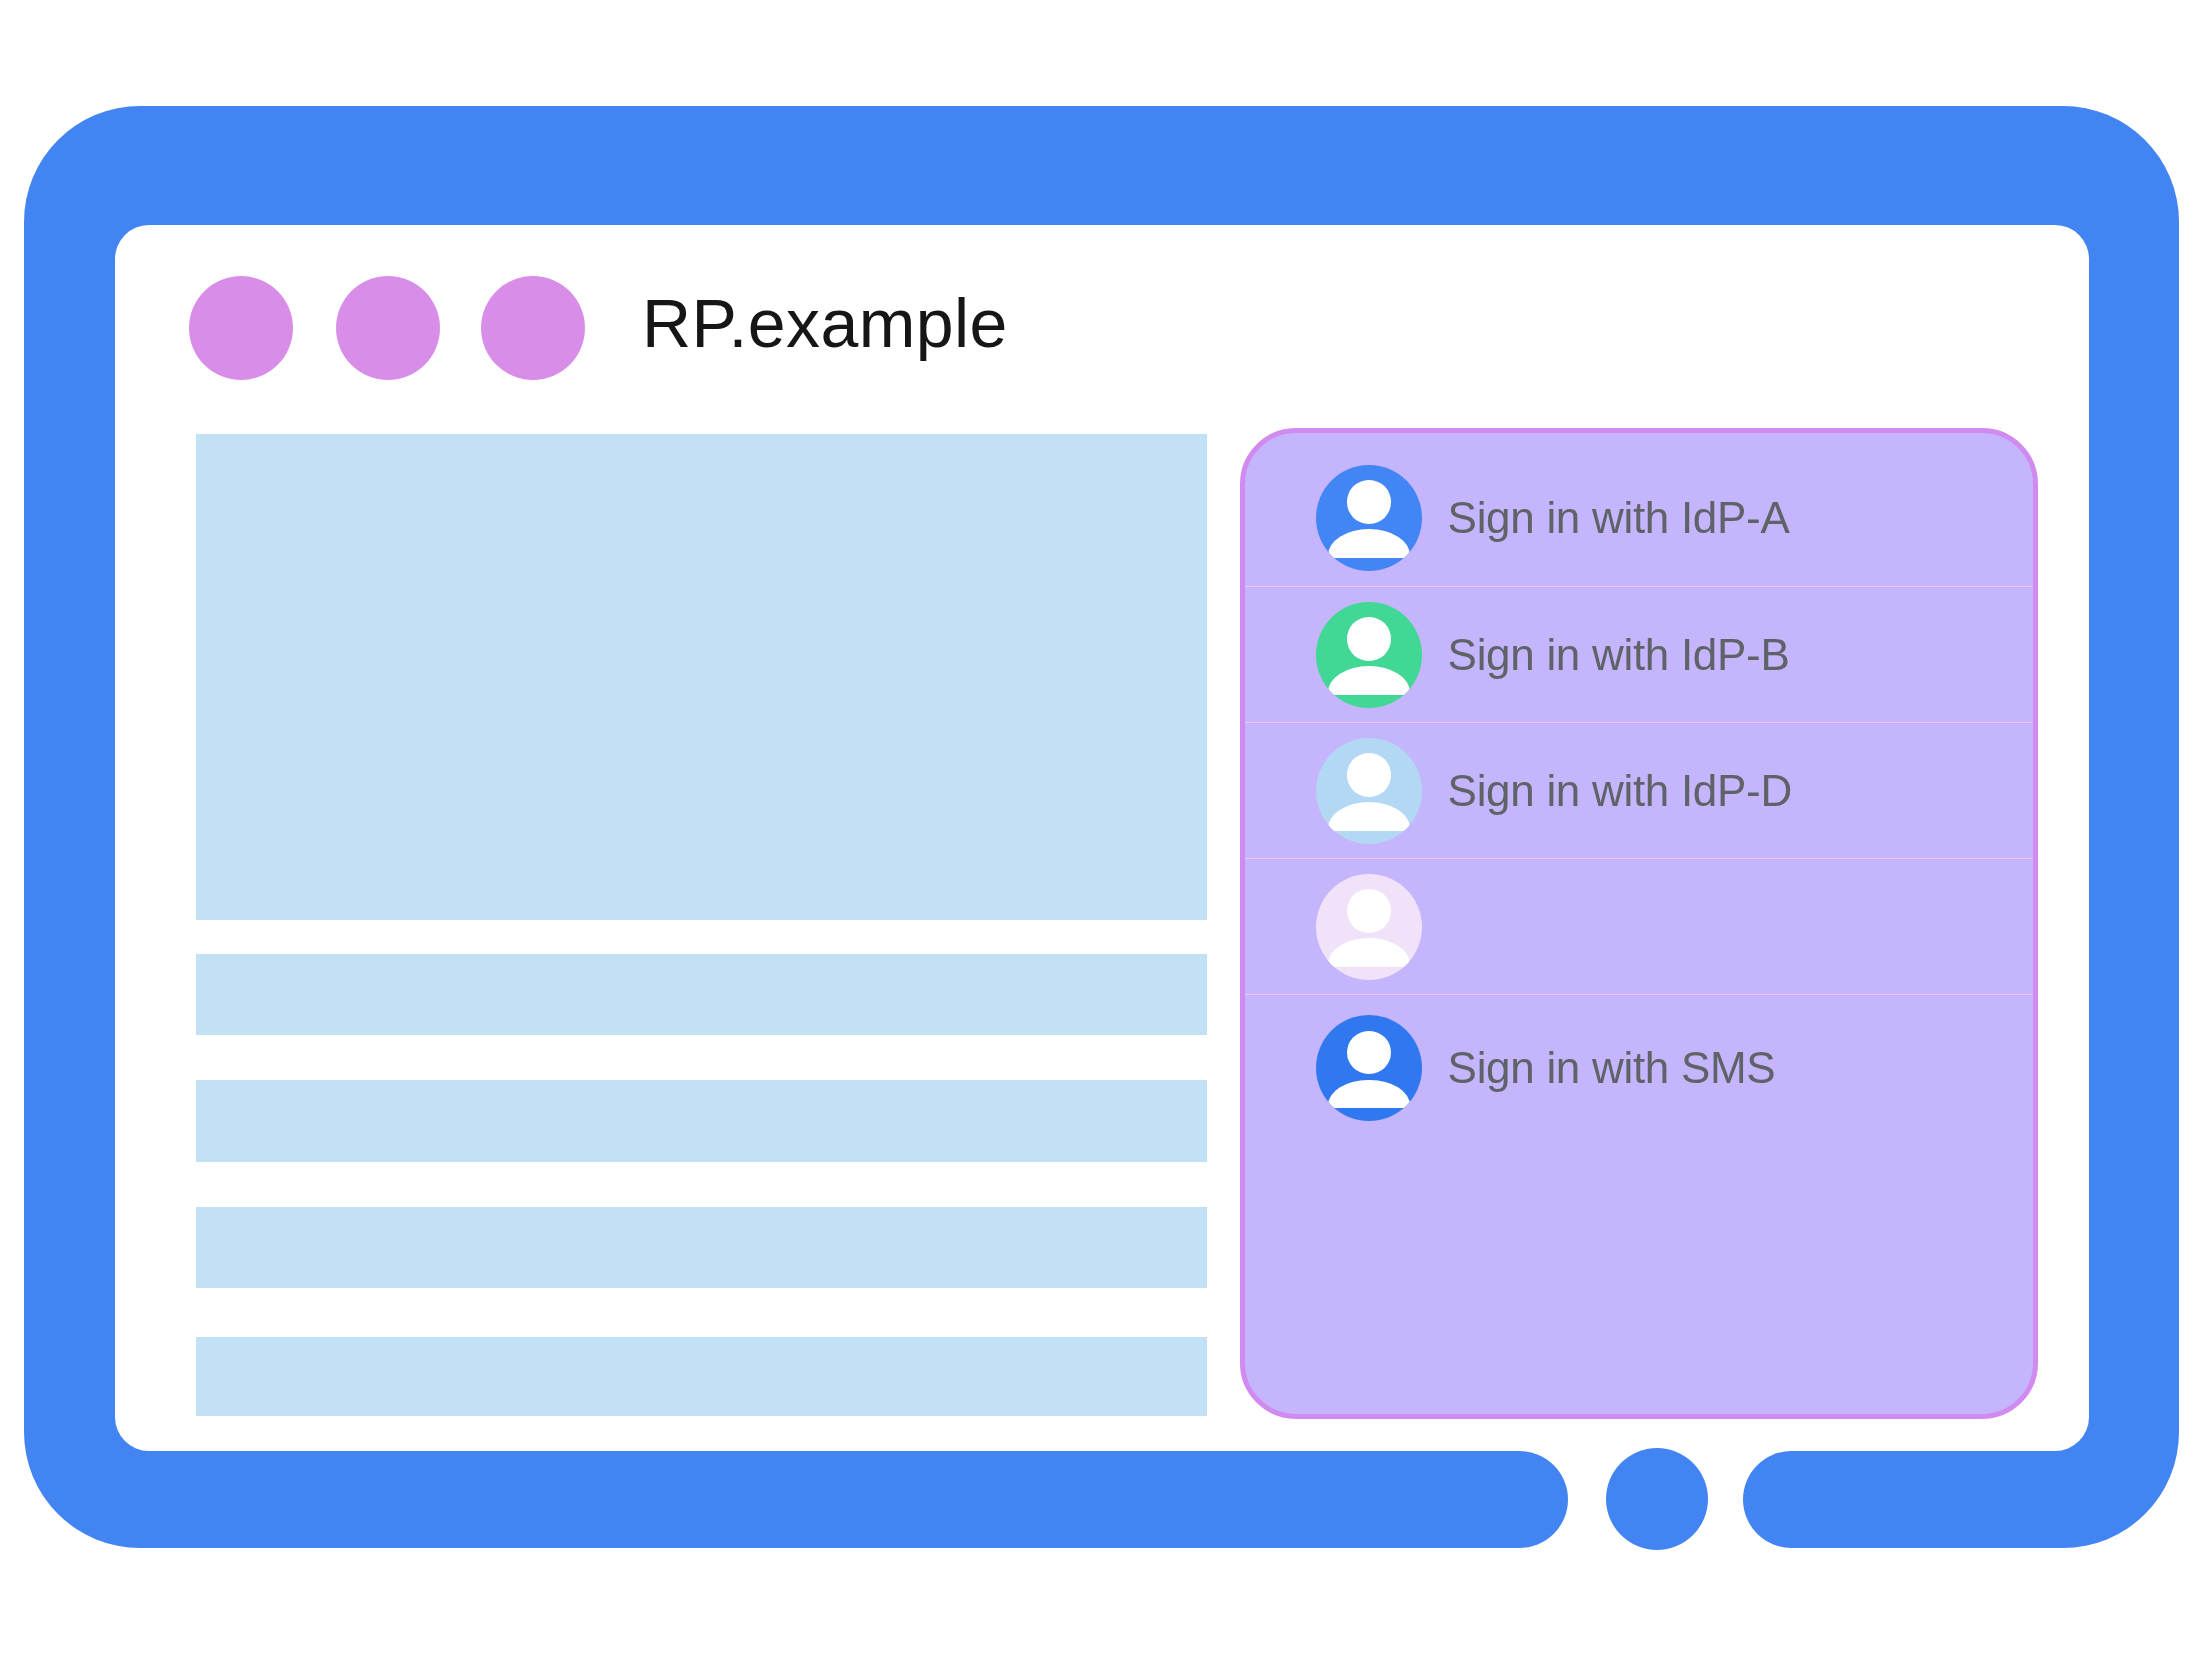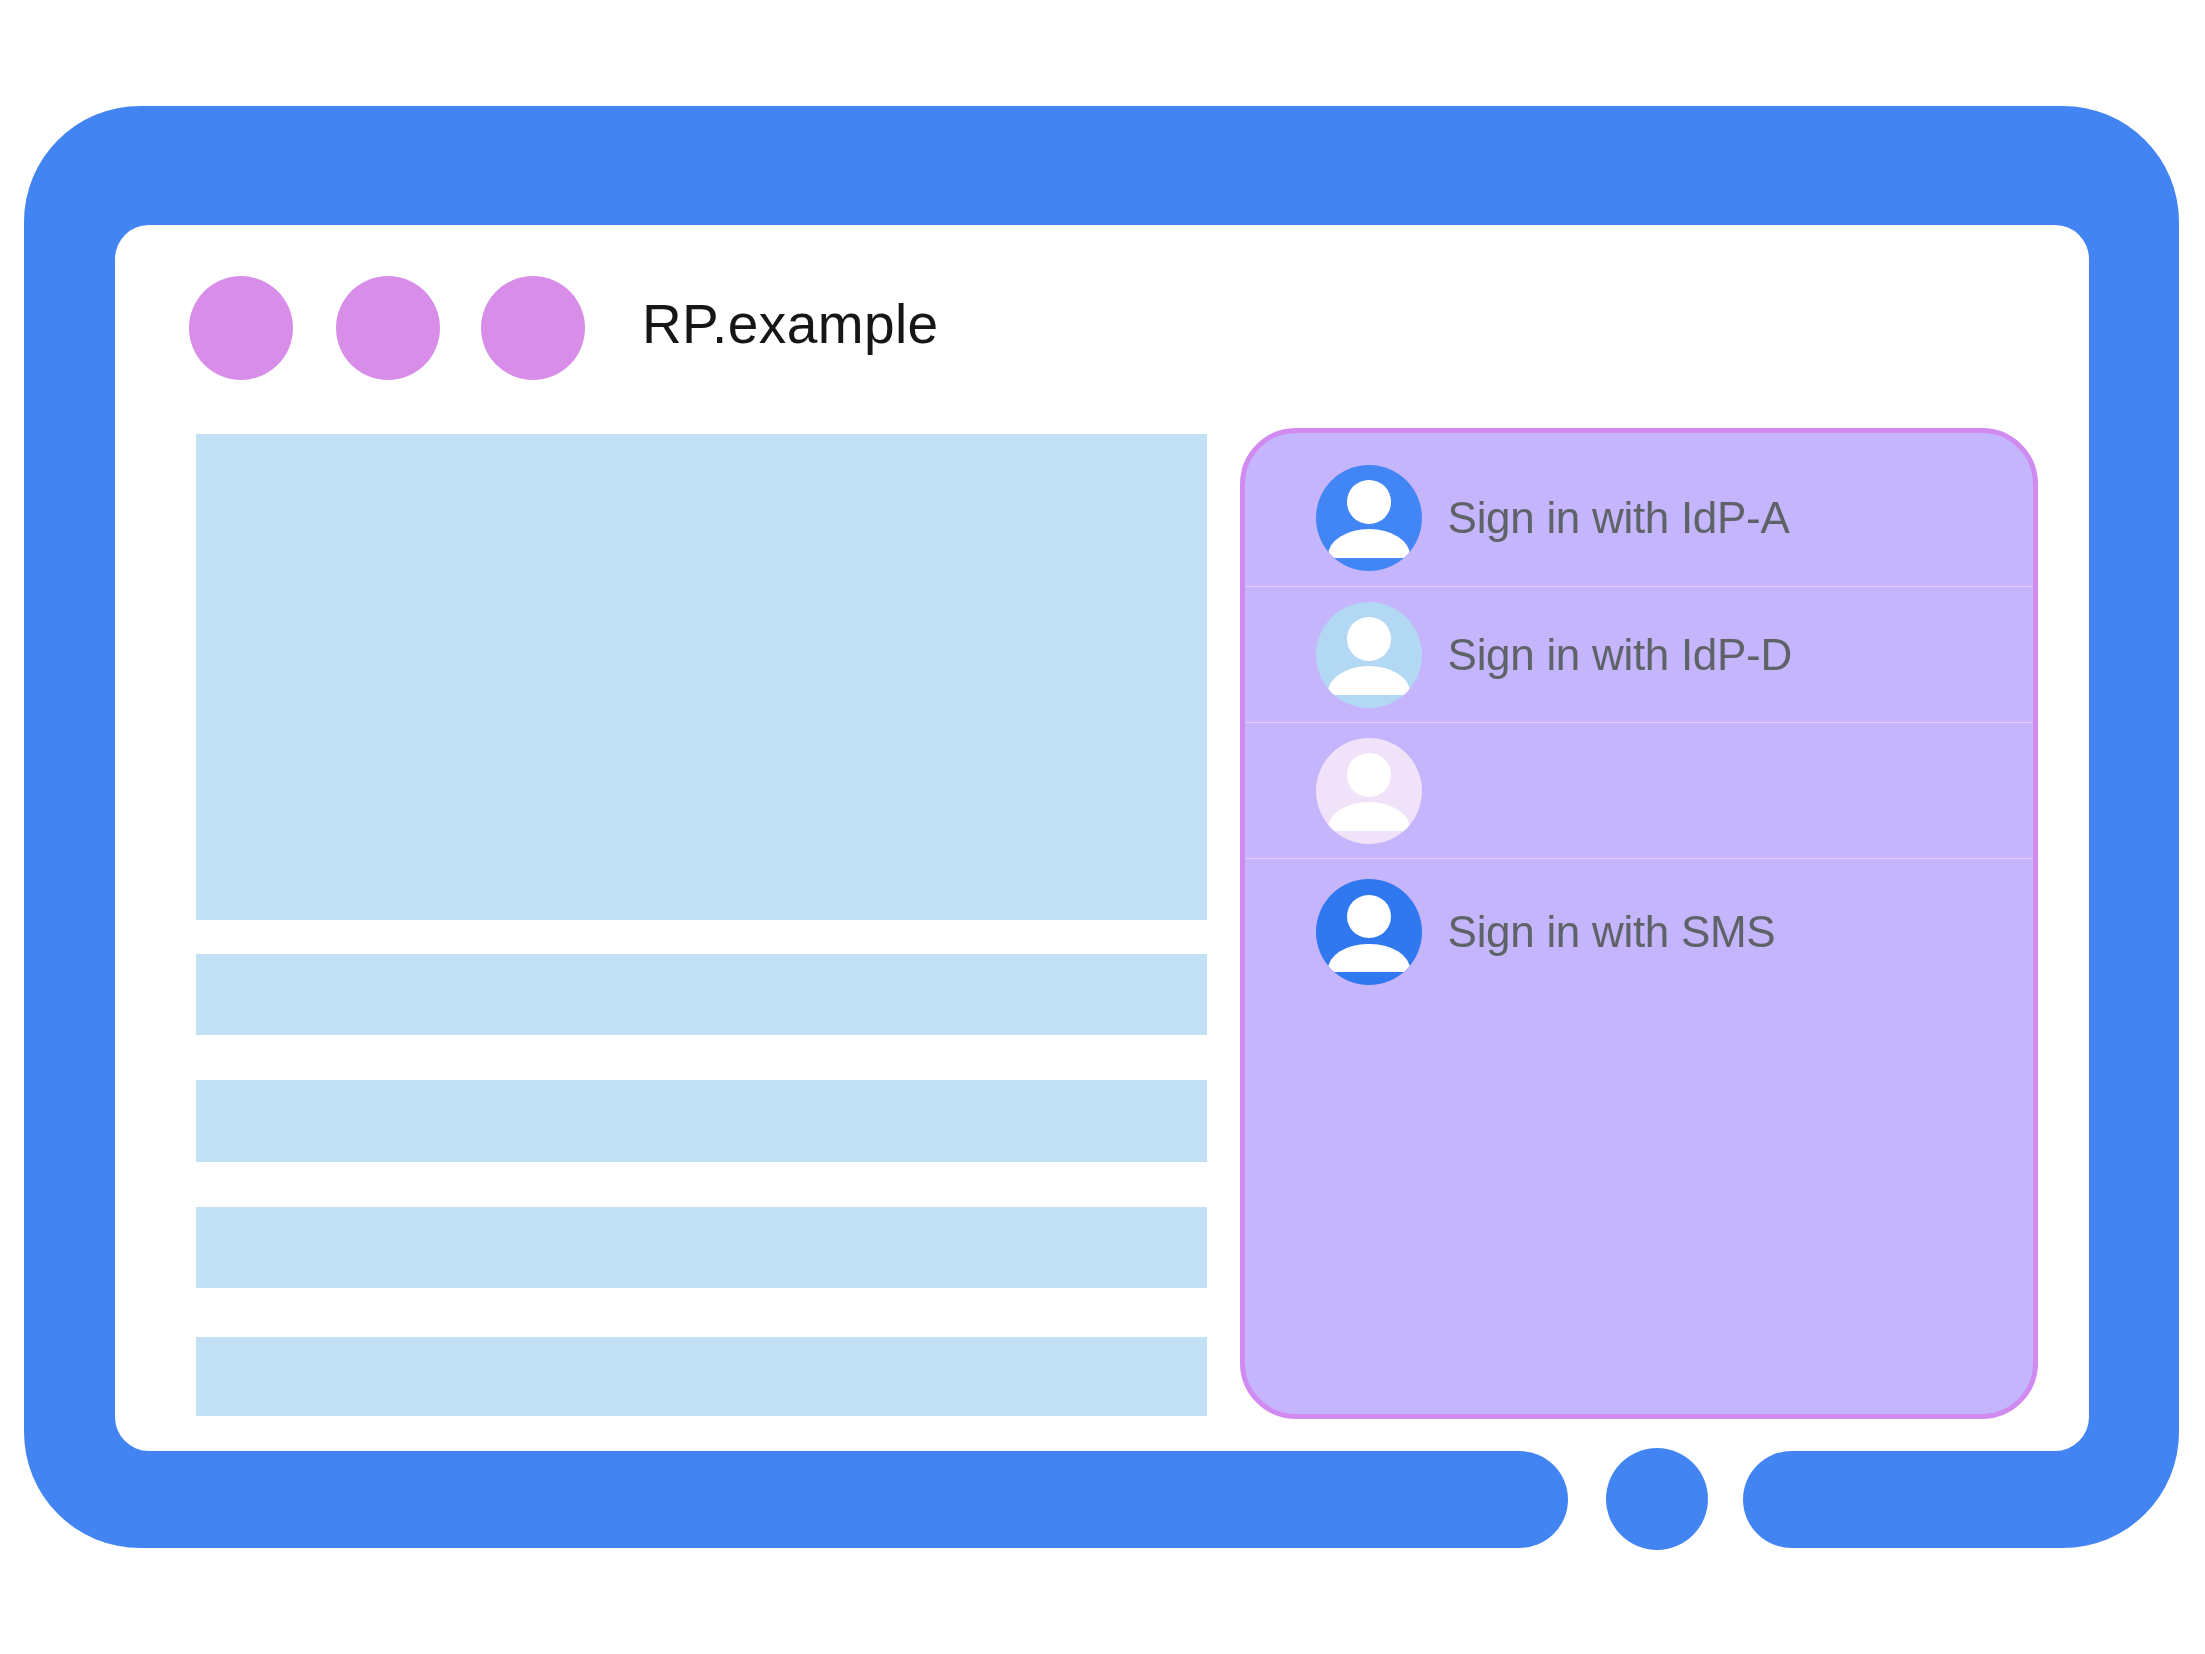--- a/index.html
+++ b/index.html
@@ -61,21 +61,21 @@
     border-radius: 50%;
     background: var(--dot-purple);
   }
   .window-dot.d1 { left: 189px; }
   .window-dot.d2 { left: 336px; }
   .window-dot.d3 { left: 481px; }
   .window-title {
     position: absolute;
     left: 642px; top: 325px;
     transform: translateY(-52%);
-    font-size: 55px;
+    font-size: 68px;
     font-weight: 500;
     color: var(--title-color);
     letter-spacing: 0.4px;
     white-space: nowrap;
   }
   
   .ph {
     position: absolute;
     left: 196px;
     width: 1011px;
@@ -165,20 +165,27 @@
 
   <div class="signin-panel">
   <div class="signin-row first">
     <span class="avatar" style="background: rgb(66, 133, 244);">
       <span class="head"></span>
       <span class="torso"></span>
     </span>
     <span class="signin-label">Sign in with IdP-A</span>
   </div>
 
+  <div class="signin-row divided">
+    <span class="avatar" style="background: rgb(65, 215, 149);">
+      <span class="head"></span>
+      <span class="torso"></span>
+    </span>
+    <span class="signin-label">Sign in with IdP-B</span>
+  </div>
 
 
   <div class="signin-row divided">
     <span class="avatar" style="background: rgb(179, 216, 243);">
       <span class="head"></span>
       <span class="torso"></span>
     </span>
     <span class="signin-label">Sign in with IdP-D</span>
   </div>
 

